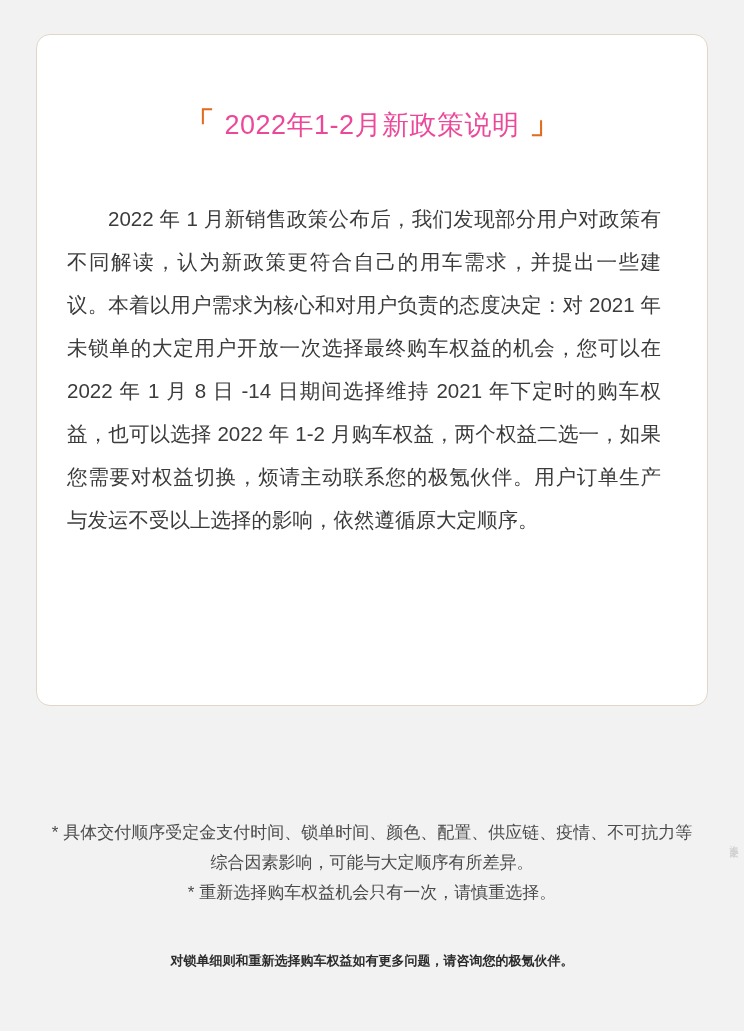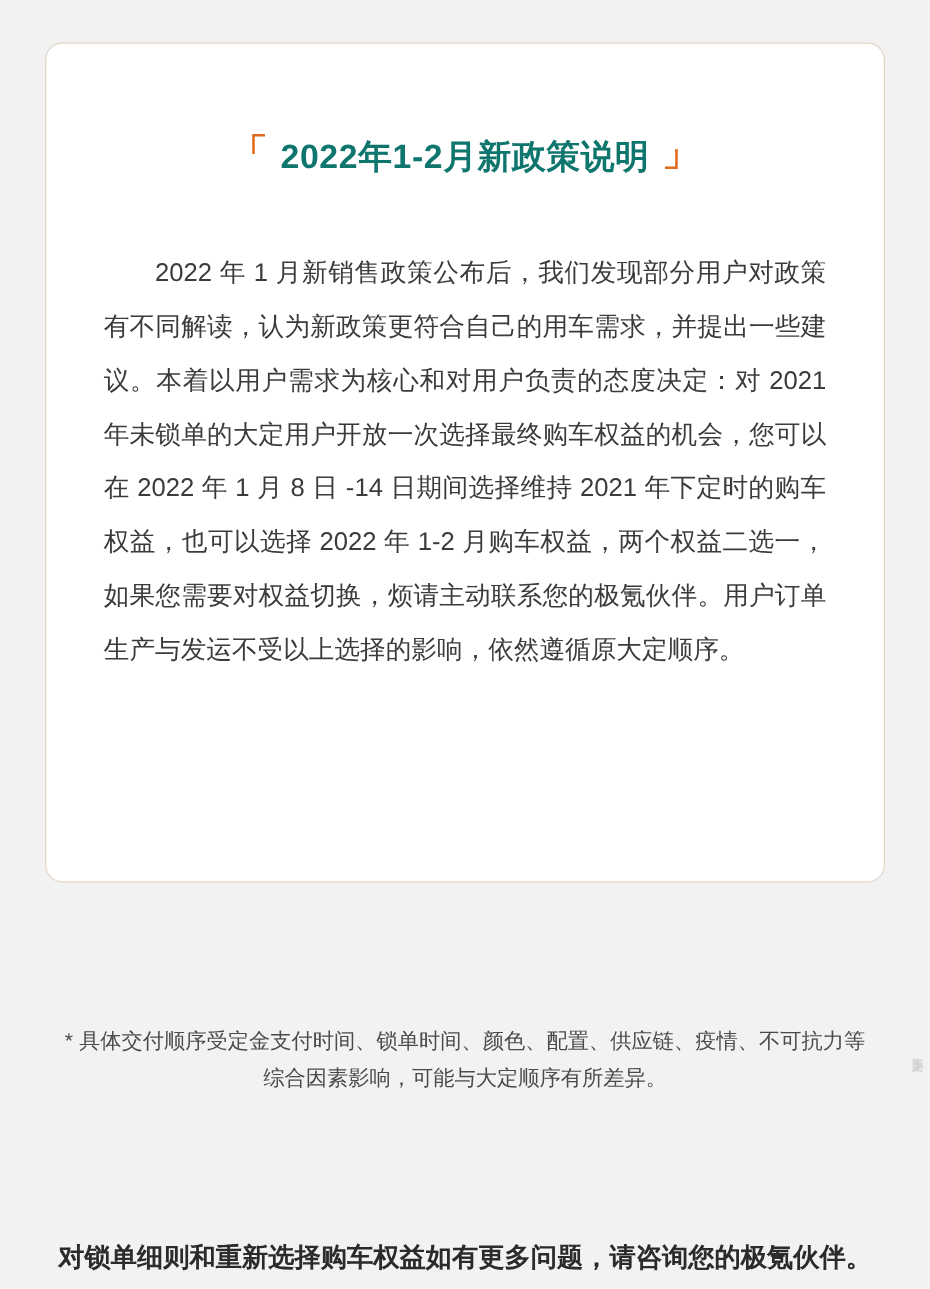--- a/index.html
+++ b/index.html
@@ -45,30 +45,30 @@
   }
   .bracket {
     color: #e06c1f;
     font-size: 30px;
     line-height: 1;
     font-weight: 700;
     font-family: "Liberation Serif", serif;
     transform: translateY(-2px);
   }
   .title-text {
-    color: #0f766e;
+    color: #ec4899;
     font-size: 27px;
-    font-weight: 700;
+    font-weight: 400;
     letter-spacing: 0.5px;
     font-family: "Liberation Sans", sans-serif;
     white-space: nowrap;
   }
 
   .body-text {
-    margin: 54px 46px 0 46px;
+    margin: 54px 46px 0 30px;
     color: #3b3b3b;
     font-size: 20.5px;
     line-height: 43px;
     text-align: justify;
     text-align-last: left;
     text-justify: inter-ideograph;
     font-family: "Liberation Sans", sans-serif;
     text-indent: 2em;
   }
 
@@ -88,24 +88,23 @@
     padding: 0 10px;
   }
 
   .closing {
     position: absolute;
     left: 36px;
     top: 952px;
     width: 672px;
     text-align: center;
     color: #2b2b2b;
-    font-size: 21px;
+    font-size: 13px;
     font-weight: 700;
     font-family: "Liberation Sans", sans-serif;
-    margin-top: 40px;
   }
 
   .watermark {
     position: absolute;
     right: 4px;
     top: 838px;
     font-size: 9px;
     color: #cfcfcf;
     writing-mode: vertical-rl;
     letter-spacing: 1px;
@@ -124,19 +123,20 @@
       <span class="title-text">2022年1-2月新政策说明</span>
       <span class="bracket">」</span>
     </div>
 
     <p class="body-text">2022 年 1 月新销售政策公布后，我们发现部分用户对政策有不同解读，认为新政策更符合自己的用车需求，并提出一些建议。本着以用户需求为核心和对用户负责的态度决定：对 2021 年未锁单的大定用户开放一次选择最终购车权益的机会，您可以在 2022 年 1 月 8 日 -14 日期间选择维持 2021 年下定时的购车权益，也可以选择 2022 年 1-2 月购车权益，两个权益二选一，如果您需要对权益切换，烦请主动联系您的极氪伙伴。用户订单生产与发运不受以上选择的影响，依然遵循原大定顺序。</p>
 
   </div>
 
   <div class="footnotes">
     <span class="note">* 具体交付顺序受定金支付时间、锁单时间、颜色、配置、供应链、疫情、不可抗力等综合因素影响，可能与大定顺序有所差异。</span>
+    <span class="note">* 重新选择购车权益机会只有一次，请慎重选择。</span>
   </div>
 
   <div class="closing">对锁单细则和重新选择购车权益如有更多问题，请咨询您的极氪伙伴。</div>
 
   <div class="watermark">汽车之家</div>
 
 </div>
 
 </body></html>

